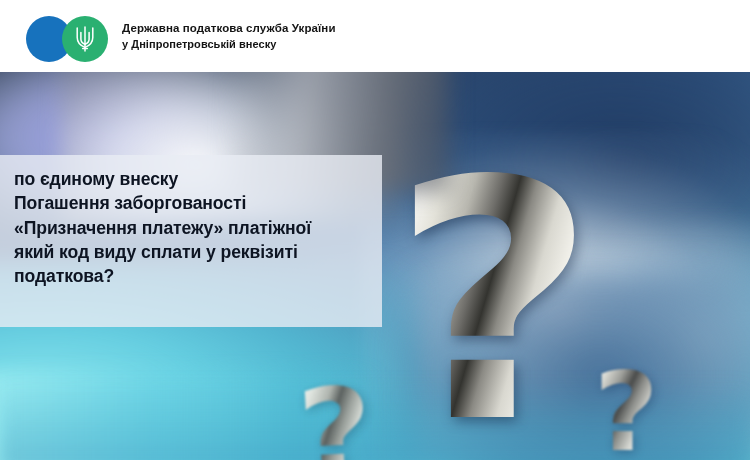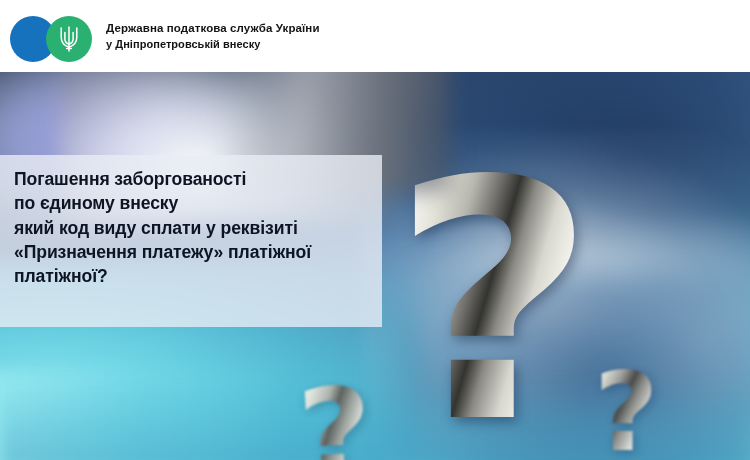--- a/index.html
+++ b/index.html
@@ -23,21 +23,21 @@
   .header {
     position: absolute;
     left: 0;
     top: 0;
     width: 750px;
     height: 72px;
     background: #ffffff;
     box-sizing: border-box;
     display: flex;
     align-items: center;
-    padding-left: 8px;
+    padding-left: 24px;
     z-index: 5;
   }
 
   .logo {
     position: relative;
     width: 86px;
     height: 52px;
     flex: 0 0 auto;
   }
   .logo-circle-blue {
@@ -390,22 +390,22 @@
 
     <div class="qmark qmark-main">?</div>
 
     <div class="qmark qmark-small-right">?</div>
 
     <div class="bg-lav"></div>
     <div class="bg-grey-sweep"></div>
     <div class="bg-grey-right"></div>
 
     <div class="text-panel">
+      <div class="line">по єдиному внеску</div>
       <div class="line">Погашення заборгованості</div>
-      <div class="line">по єдиному внеску</div>
+      <div class="line">«Призначення платежу» платіжної</div>
       <div class="line">який код виду сплати у реквізиті</div>
-      <div class="line">«Призначення платежу» платіжної</div>
-      <div class="line">платіжної?</div>
+      <div class="line">податкова?</div>
     </div>
 
   </div>
 
 </div>
 
 </body></html>

